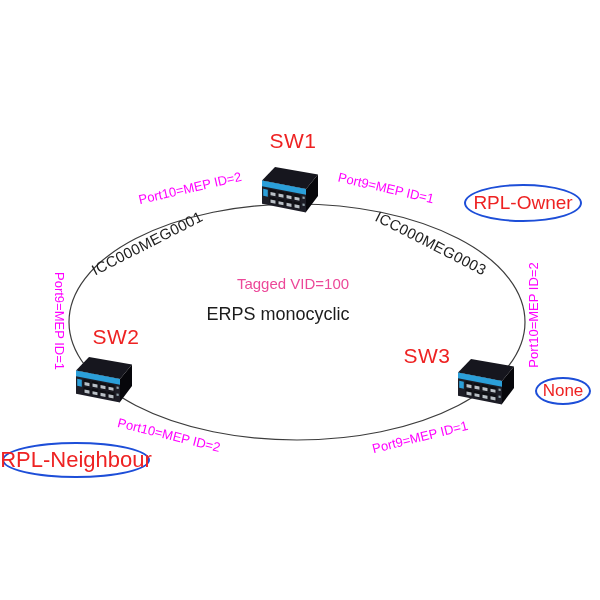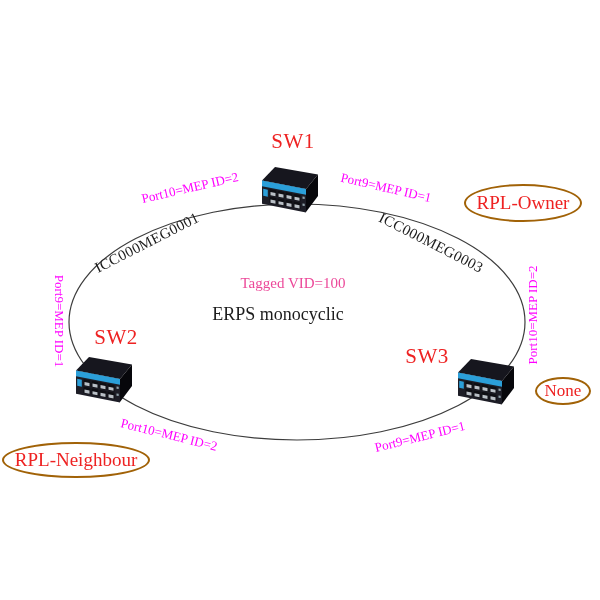--- a/index.html
+++ b/index.html
@@ -1,27 +1,27 @@
 <!DOCTYPE html>
 <html><head>
 <meta charset="utf-8">
 <style>
   html,body{margin:0;padding:0;background:#ffffff;}
   #stage{
     position:relative;width:600px;height:600px;background:#ffffff;overflow:hidden;
-    font-family:Liberation Serif, serif;
+    font-family:Liberation Sans, sans-serif;
   }
   .ctr{position:absolute;transform:translate(-50%,-50%);white-space:nowrap;}
   .node-label{color:#ee2222;font-size:21px;letter-spacing:0.5px;}
   .port-label{color:#ff00ff;font-size:13px;}
   .link-label{color:#1c1c1c;font-size:15px;letter-spacing:0.3px;}
   .center-text{color:#ec4899;font-size:15px;}
   .title-text{color:#1c1c1c;font-size:18px;}
   .role-badge{
-    position:absolute;border:2px solid #a16207;border-radius:50%;
+    position:absolute;border:2px solid #1d4ed8;border-radius:50%;
     display:flex;align-items:center;justify-content:center;
     color:#ee2222;box-sizing:border-box;background:transparent;
   }
   .role-badge span{white-space:nowrap;}
   svg{display:block;}
   #ring-svg{position:absolute;left:0;top:0;}
   .switch-svg{position:absolute;overflow:visible;}
 </style>
 </head>
 <body>
@@ -85,21 +85,21 @@
   <div class="ctr node-label" style="left:293px;top:141px">SW1</div>
   <div class="ctr node-label" style="left:116px;top:337px">SW2</div>
   <div class="ctr node-label" style="left:427px;top:356px">SW3</div>
 
   <div class="role-badge" style="left:464px;top:184px;width:118px;height:38px;font-size:19px">
     <span>RPL-Owner</span>
   </div>
   <div class="role-badge" style="left:535px;top:377px;width:56px;height:28px;font-size:17px">
     <span>None</span>
   </div>
-  <div class="role-badge" style="left:2px;top:442px;width:148px;height:36px;font-size:19px">
+  <div class="role-badge" style="left:2px;top:442px;width:148px;height:36px;font-size:22px">
     <span>RPL-Neighbour</span>
   </div>
 
   <div class="ctr link-label" style="left:147px;top:243px;transform:translate(-50%,-50%) rotate(-27deg)">ICC000MEG0001</div>
   <div class="ctr link-label" style="left:431px;top:243px;transform:translate(-50%,-50%) rotate(27deg)">ICC000MEG0003</div>
 
   <div class="ctr port-label" style="left:190px;top:188px;transform:translate(-50%,-50%) rotate(-13deg)">Port10=MEP ID=2</div>
   <div class="ctr port-label" style="left:386px;top:188px;transform:translate(-50%,-50%) rotate(13deg)">Port9=MEP ID=1</div>
   <div class="ctr port-label" style="left:59px;top:321px;transform:translate(-50%,-50%) rotate(90deg)">Port9=MEP ID=1</div>
   <div class="ctr port-label" style="left:533px;top:315px;transform:translate(-50%,-50%) rotate(-90deg)">Port10=MEP ID=2</div>

